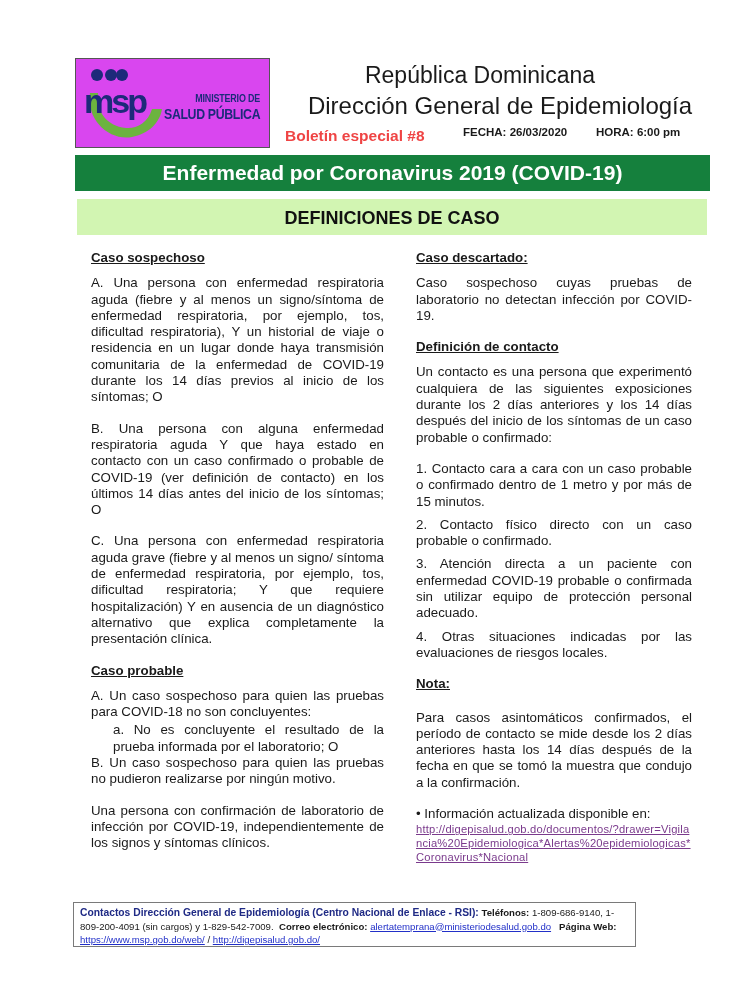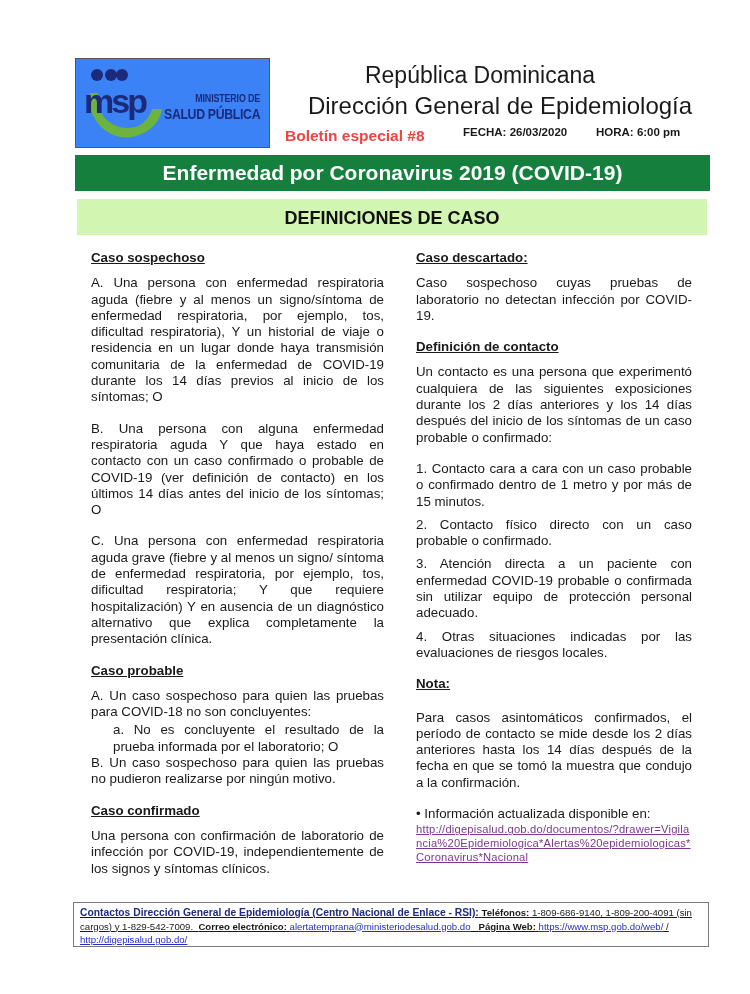--- a/index.html
+++ b/index.html
@@ -2,21 +2,21 @@
 <html><head>
 <meta charset="utf-8">
 <style>
   html, body { margin: 0; padding: 0; }
   body {
     width: 750px; height: 994px; background: #ffffff; position: relative; overflow: hidden;
     font-family: "Liberation Sans", sans-serif; color: #1a1a1a;
   }
   .logo-box {
     position: absolute; left: 75px; top: 58px; width: 195px; height: 90px;
-    border: 1px solid #555; box-sizing: border-box; background: #3b82f6;
+    border: 1px solid #555; box-sizing: border-box; background: #d946ef;
   }
   .logo-mark { position: absolute; left: 6px; top: 4px; width: 82px; height: 80px; }
   .logo-text {
     position: absolute; left: 98px; top: 34px; text-align: center; color: #1d2a7a;
     font-family: Liberation Sans, sans-serif; line-height: 1;
   }
   .logo-text .l1 { font-size: 10.5px; font-weight: bold; letter-spacing: -0.2px; transform: scaleX(0.85); transform-origin: center; display:block; }
   .logo-text .l2 { font-size: 15px; font-weight: bold; letter-spacing: -0.4px; margin-top: 2px; transform: scaleX(0.82); transform-origin: left; display:block; white-space: nowrap; margin-left: -10px;}
 
   .hdr-title { position: absolute; left: 270px; width: 420px; text-align: center; top: 62px; font-size: 23px; color: #1a1a1a; }
@@ -38,22 +38,22 @@
   .col.left { left: 91px; top: 250px; width: 293px; }
   .col.right { left: 416px; top: 250px; width: 276px; }
   .h { font-weight: bold; text-decoration: underline; margin: 0 0 9px 0; }
   .p { text-align: justify; text-align-last: left; margin: 0 0 15px 0; }
   .p.tight { margin-bottom: 0; }
   .sub { padding-left: 22px; text-align: justify; margin: 2px 0 0 0; }
   .li { text-align: justify; margin: 0 0 7px 0; }
   a.link { color: #7a3a8c; text-decoration: underline; font-size: 11.2px; line-height: 14px; word-break: break-all; display:block; letter-spacing: 0.2px;}
 
   .footer {
-    position: absolute; left: 73px; top: 902px; width: 636px; height: 45px; border: 1px solid #7a7a7a;
-    box-sizing: border-box; padding: 3px 6px 8px 6px; font-size: 9.6px; line-height: 13.5px; color: #1a1a1a; text-decoration: underline;
+    position: absolute; left: 73px; top: 902px; width: 563px; height: 45px; border: 1px solid #7a7a7a;
+    box-sizing: border-box; padding: 3px 6px 8px 6px; font-size: 9.6px; line-height: 13.5px; color: #1a1a1a;
   }
   .footer .org { color: #1f2a85; font-weight: bold; font-size: 10.3px; }
   .footer b { font-weight: bold; }
   .footer a { color: #2230c8; text-decoration: underline; }
 </style>
 </head>
 <body>
 
 <div class="logo-box">
   <svg class="logo-mark" viewBox="0 0 82 80">
@@ -82,21 +82,20 @@
   <div class="h">Caso sospechoso</div>
   <div class="p">A. Una persona con enfermedad respiratoria aguda (fiebre y al menos un signo/síntoma de enfermedad respiratoria, por ejemplo, tos, dificultad respiratoria), Y un historial de viaje o residencia en un lugar donde haya transmisión comunitaria de la enfermedad de COVID-19 durante los 14 días previos al inicio de los síntomas; O</div>
   <div class="p">B. Una persona con alguna enfermedad respiratoria aguda Y que haya estado en contacto con un caso confirmado o probable de COVID-19 (ver definición de contacto) en los últimos 14 días antes del inicio de los síntomas;  O</div>
   <div class="p">C. Una persona con enfermedad respiratoria aguda grave (fiebre y al menos un signo/ síntoma de enfermedad respiratoria, por ejemplo, tos, dificultad respiratoria; Y que requiere hospitalización) Y en ausencia de un diagnóstico alternativo que explica completamente la presentación clínica.</div>
 
   <div class="h">Caso probable</div>
   <div class="p tight">A. Un caso sospechoso para quien las pruebas para COVID-18 no son concluyentes:</div>
   <div class="sub">a. No es concluyente el resultado de la prueba informada por el laboratorio; O</div>
   <div class="p">B. Un caso sospechoso para quien las pruebas no pudieron realizarse por ningún motivo.</div>
 
-  <div class="h">Caso confirmado</div>
   <div class="p">Una persona con confirmación de laboratorio de infección por COVID-19, independientemente de los signos y síntomas clínicos.</div>
 </div>
 
 <div class="col right">
   <div class="h">Caso descartado:</div>
   <div class="p">Caso sospechoso cuyas pruebas de laboratorio no detectan infección por COVID-19.</div>
 
   <div class="h">Definición de contacto</div>
   <div class="p">Un contacto es una persona que experimentó cualquiera de las siguientes exposiciones durante los 2 días anteriores y los 14 días después del inicio de los síntomas de un caso probable o confirmado:</div>
   <div class="li">1. Contacto cara a cara con un caso probable o confirmado dentro de 1 metro y por más de 15 minutos.</div>

